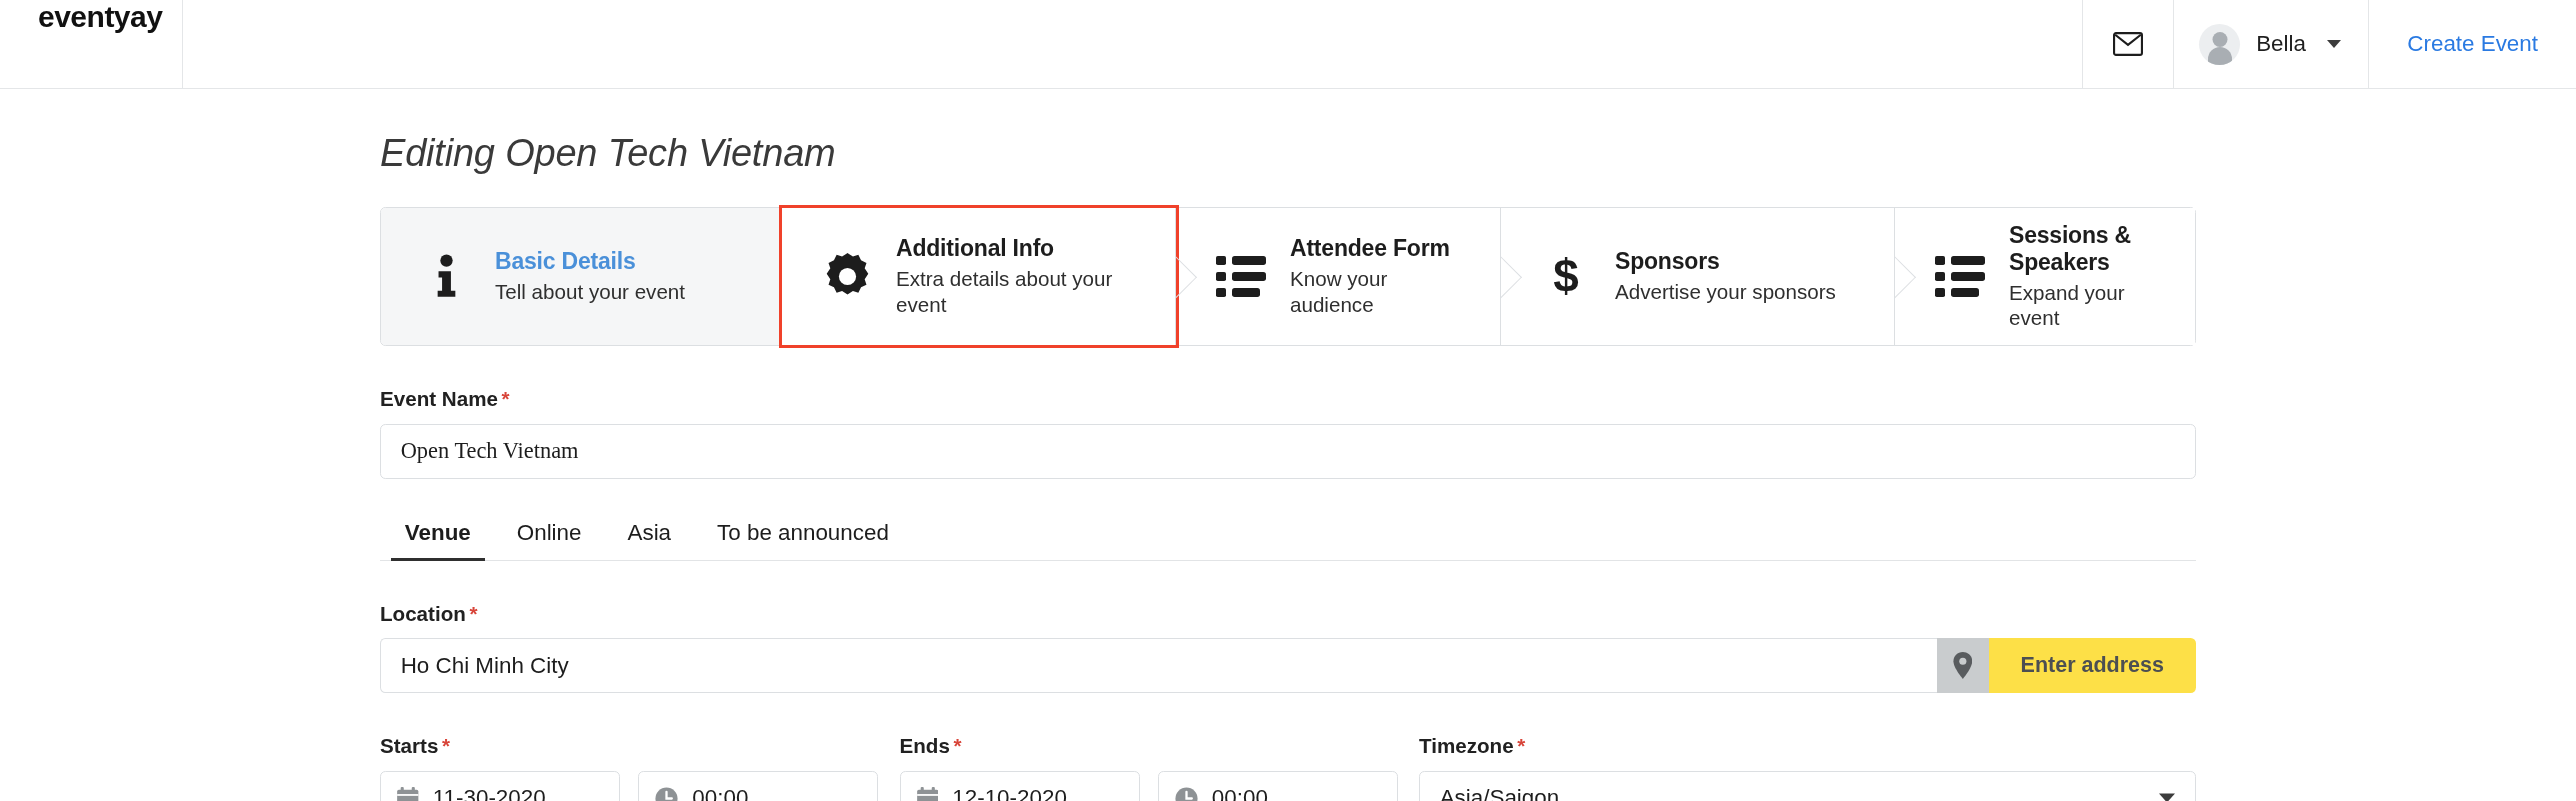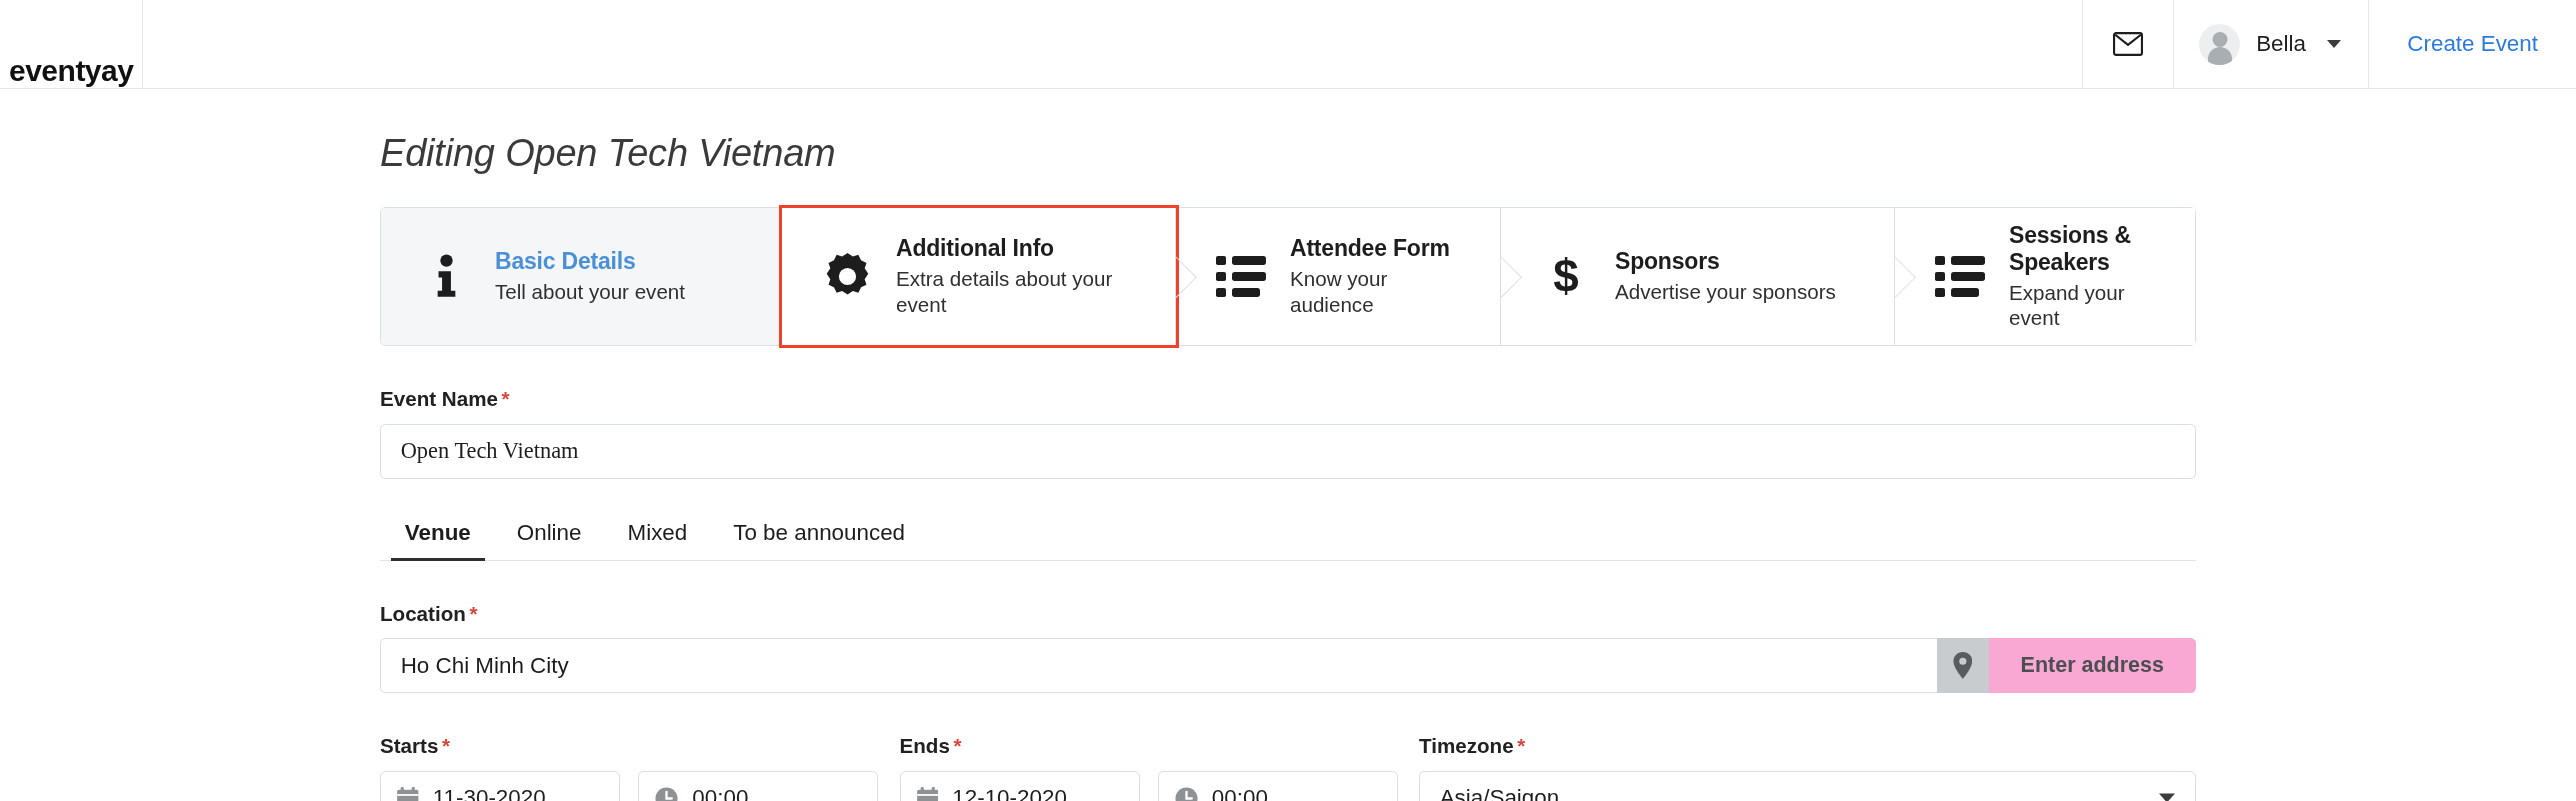--- a/index.html
+++ b/index.html
@@ -16,24 +16,24 @@
   .navbar {
     height: 89px;
     width: 100%;
     background: #ffffff;
     border-bottom: 0.9px solid #e4e6e8;
     display: flex;
     align-items: stretch;
     position: relative;
   }
   .brand {
-    width: 143px;
-    display: flex;
-    align-items: flex-end;
-    padding-left: 9px;
+    width: 183px;
+    display: flex;
+    align-items: flex-start;
+    padding-left: 38px;
     border-right: 0.9px solid #e4e6e8;
     flex: 0 0 auto;
   }
   .brand-text {
     font-size: 30px;
     font-weight: 700;
     letter-spacing: -0.5px;
     color: #111111;
   }
   .nav-spacer { flex: 1 1 auto; }
@@ -249,21 +249,21 @@
     width: 52px;
     height: 55px;
     background: #c9ccce;
     display: flex;
     align-items: center;
     justify-content: center;
     flex: 0 0 auto;
   }
   .addr-btn {
     height: 55px;
-    background: #f9a8d4;
+    background: #fde047;
     border: none;
     border-radius: 0 5.4px 5.4px 0;
     font-size: 21.5px;
     font-weight: 700;
     color: #4c4f52;
     font-family: "Liberation Sans", sans-serif;
     padding: 0 32px;
     cursor: pointer;
   }
 
@@ -452,21 +452,21 @@
     <div class="form-block">
       <label class="field-label">
         <span>Event Name</span><span class="req">*</span>
       </label>
       <input class="text-input" type="text" value="Open Tech Vietnam" style="">
     </div>
 
     <div class="tabs">
       <div class="tab active">Venue</div>
       <div class="tab">Online</div>
-      <div class="tab">Mixed</div>
+      <div class="tab">Asia</div>
       <div class="tab">To be announced</div>
     </div>
 
     <div class="form-block">
       <label class="field-label">
         <span>Location</span><span class="req">*</span>
       </label>
       <div class="location-row">
         <input class="location-input" type="text" value="Ho Chi Minh City" style="">
         <span class="pin-box">

